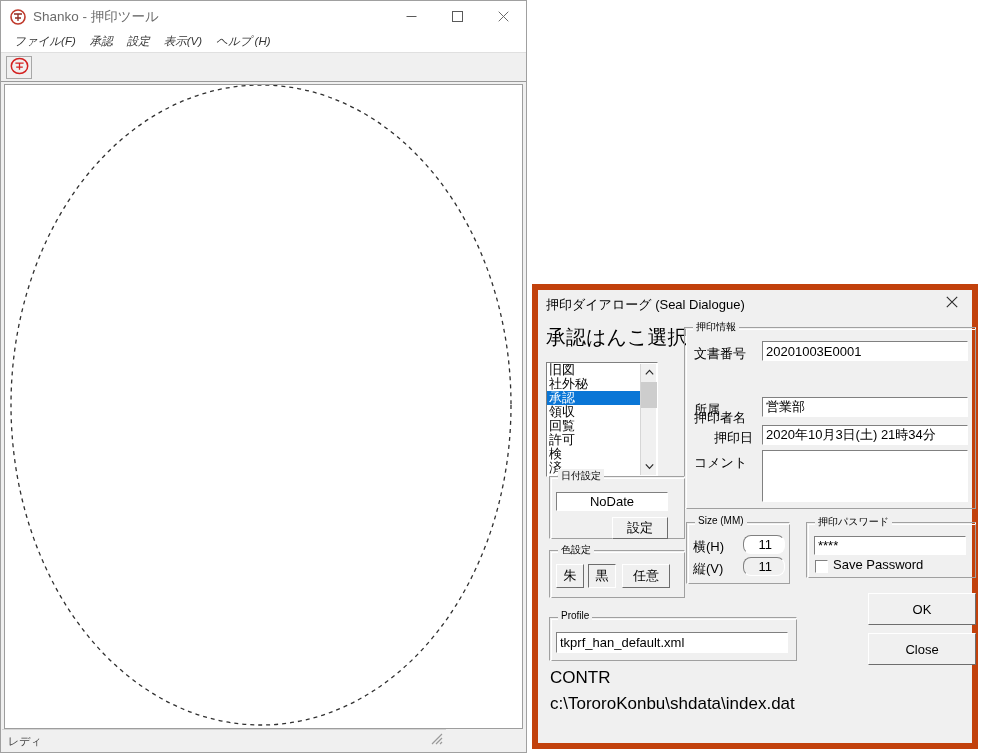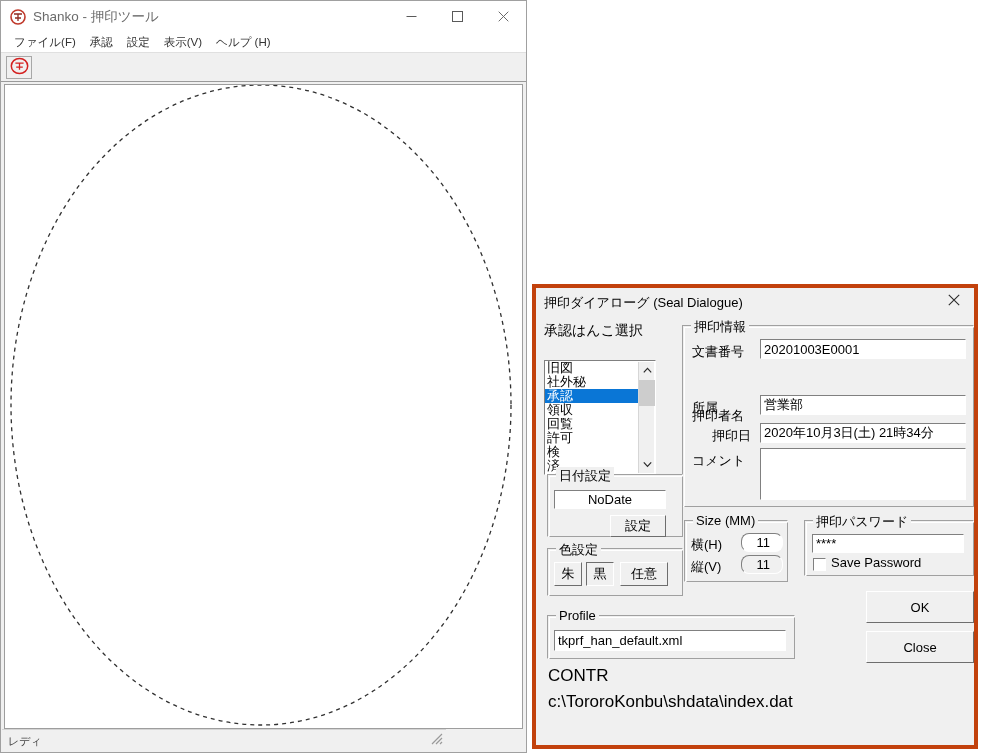--- a/index.html
+++ b/index.html
@@ -65,22 +65,22 @@
 
   #menubar {
     position: absolute;
     left: 0; top: 31px;
     width: 100%;
     height: 21px;
     background: #ffffff;
     border-bottom: 1px solid #e0e0e0;
     box-sizing: border-box;
     display: flex;
-    align-items: center;
     padding-left: 6px;
+    font-style: italic;
   }
   .menu-item {
     font-size: 11.5px;
     color: #333;
     padding: 2px 7px;
     white-space: nowrap;
     cursor: default;
   }
 
   #toolbar {
@@ -137,21 +137,21 @@
   }
   #grip { position: absolute; right: 2px; bottom: 1px; }
 
   
   #dialog {
     position: absolute;
     left: 532px; top: 284px;
     width: 446px;
     height: 465px;
     background: #f0f0f0;
-    border: 4px solid #c2410c;
+    border: 6px solid #c2410c;
     box-sizing: border-box;
     font-size: 13px;
     color: #000;
   }
   #dlg-titlebar {
     position: absolute;
     left: 0; top: 0;
     width: 100%;
     height: 28px;
     background: #f0f0f0;
@@ -188,21 +188,21 @@
     border: 1px solid;
     border-color: #ffffff #a0a0a0 #a0a0a0 #ffffff;
     pointer-events: none;
   }
   .grp-label {
     position: absolute;
     top: -8px;
     left: 8px;
     background: #f0f0f0;
     padding: 0 3px;
-    font-size: 13px;
+    font-size: 10px;
     color: #000;
     white-space: nowrap;
     z-index: 2;
   }
 
   
   .field {
     position: absolute;
     background: #ffffff;
     border: 1px solid;
@@ -383,21 +383,21 @@
 
     <div id="dlg-titlebar">
       <span id="dlg-title-text">押印ダイアローグ (Seal Dialogue)</span>
       <button id="dlg-close">
         <svg width="12" height="12" viewBox="0 0 12 12">
           <path d="M0.8 0.8l10.4 10.4M11.2 0.8L0.8 11.2" stroke="#2b2b2b" stroke-width="1.1" fill="none"></path>
         </svg>
       </button>
     </div>
 
-    <span class="lbl" style="left:8px; top:34px; font-size:14px;">承認はんこ選択</span>
+    <span class="lbl" style="left:8px; top:34px; font-size:20px;">承認はんこ選択</span>
 
     <div id="hanko-list-wrap" style="position:absolute; left:0; top:50px; width:140px; height:120px;">
       <div id="hanko-list">
         <div class="li">旧図</div>
         <div class="li">社外秘</div>
         <div class="li active">承認</div>
         <div class="li">領収</div>
         <div class="li">回覧</div>
         <div class="li">許可</div>
         <div class="li">検</div>

